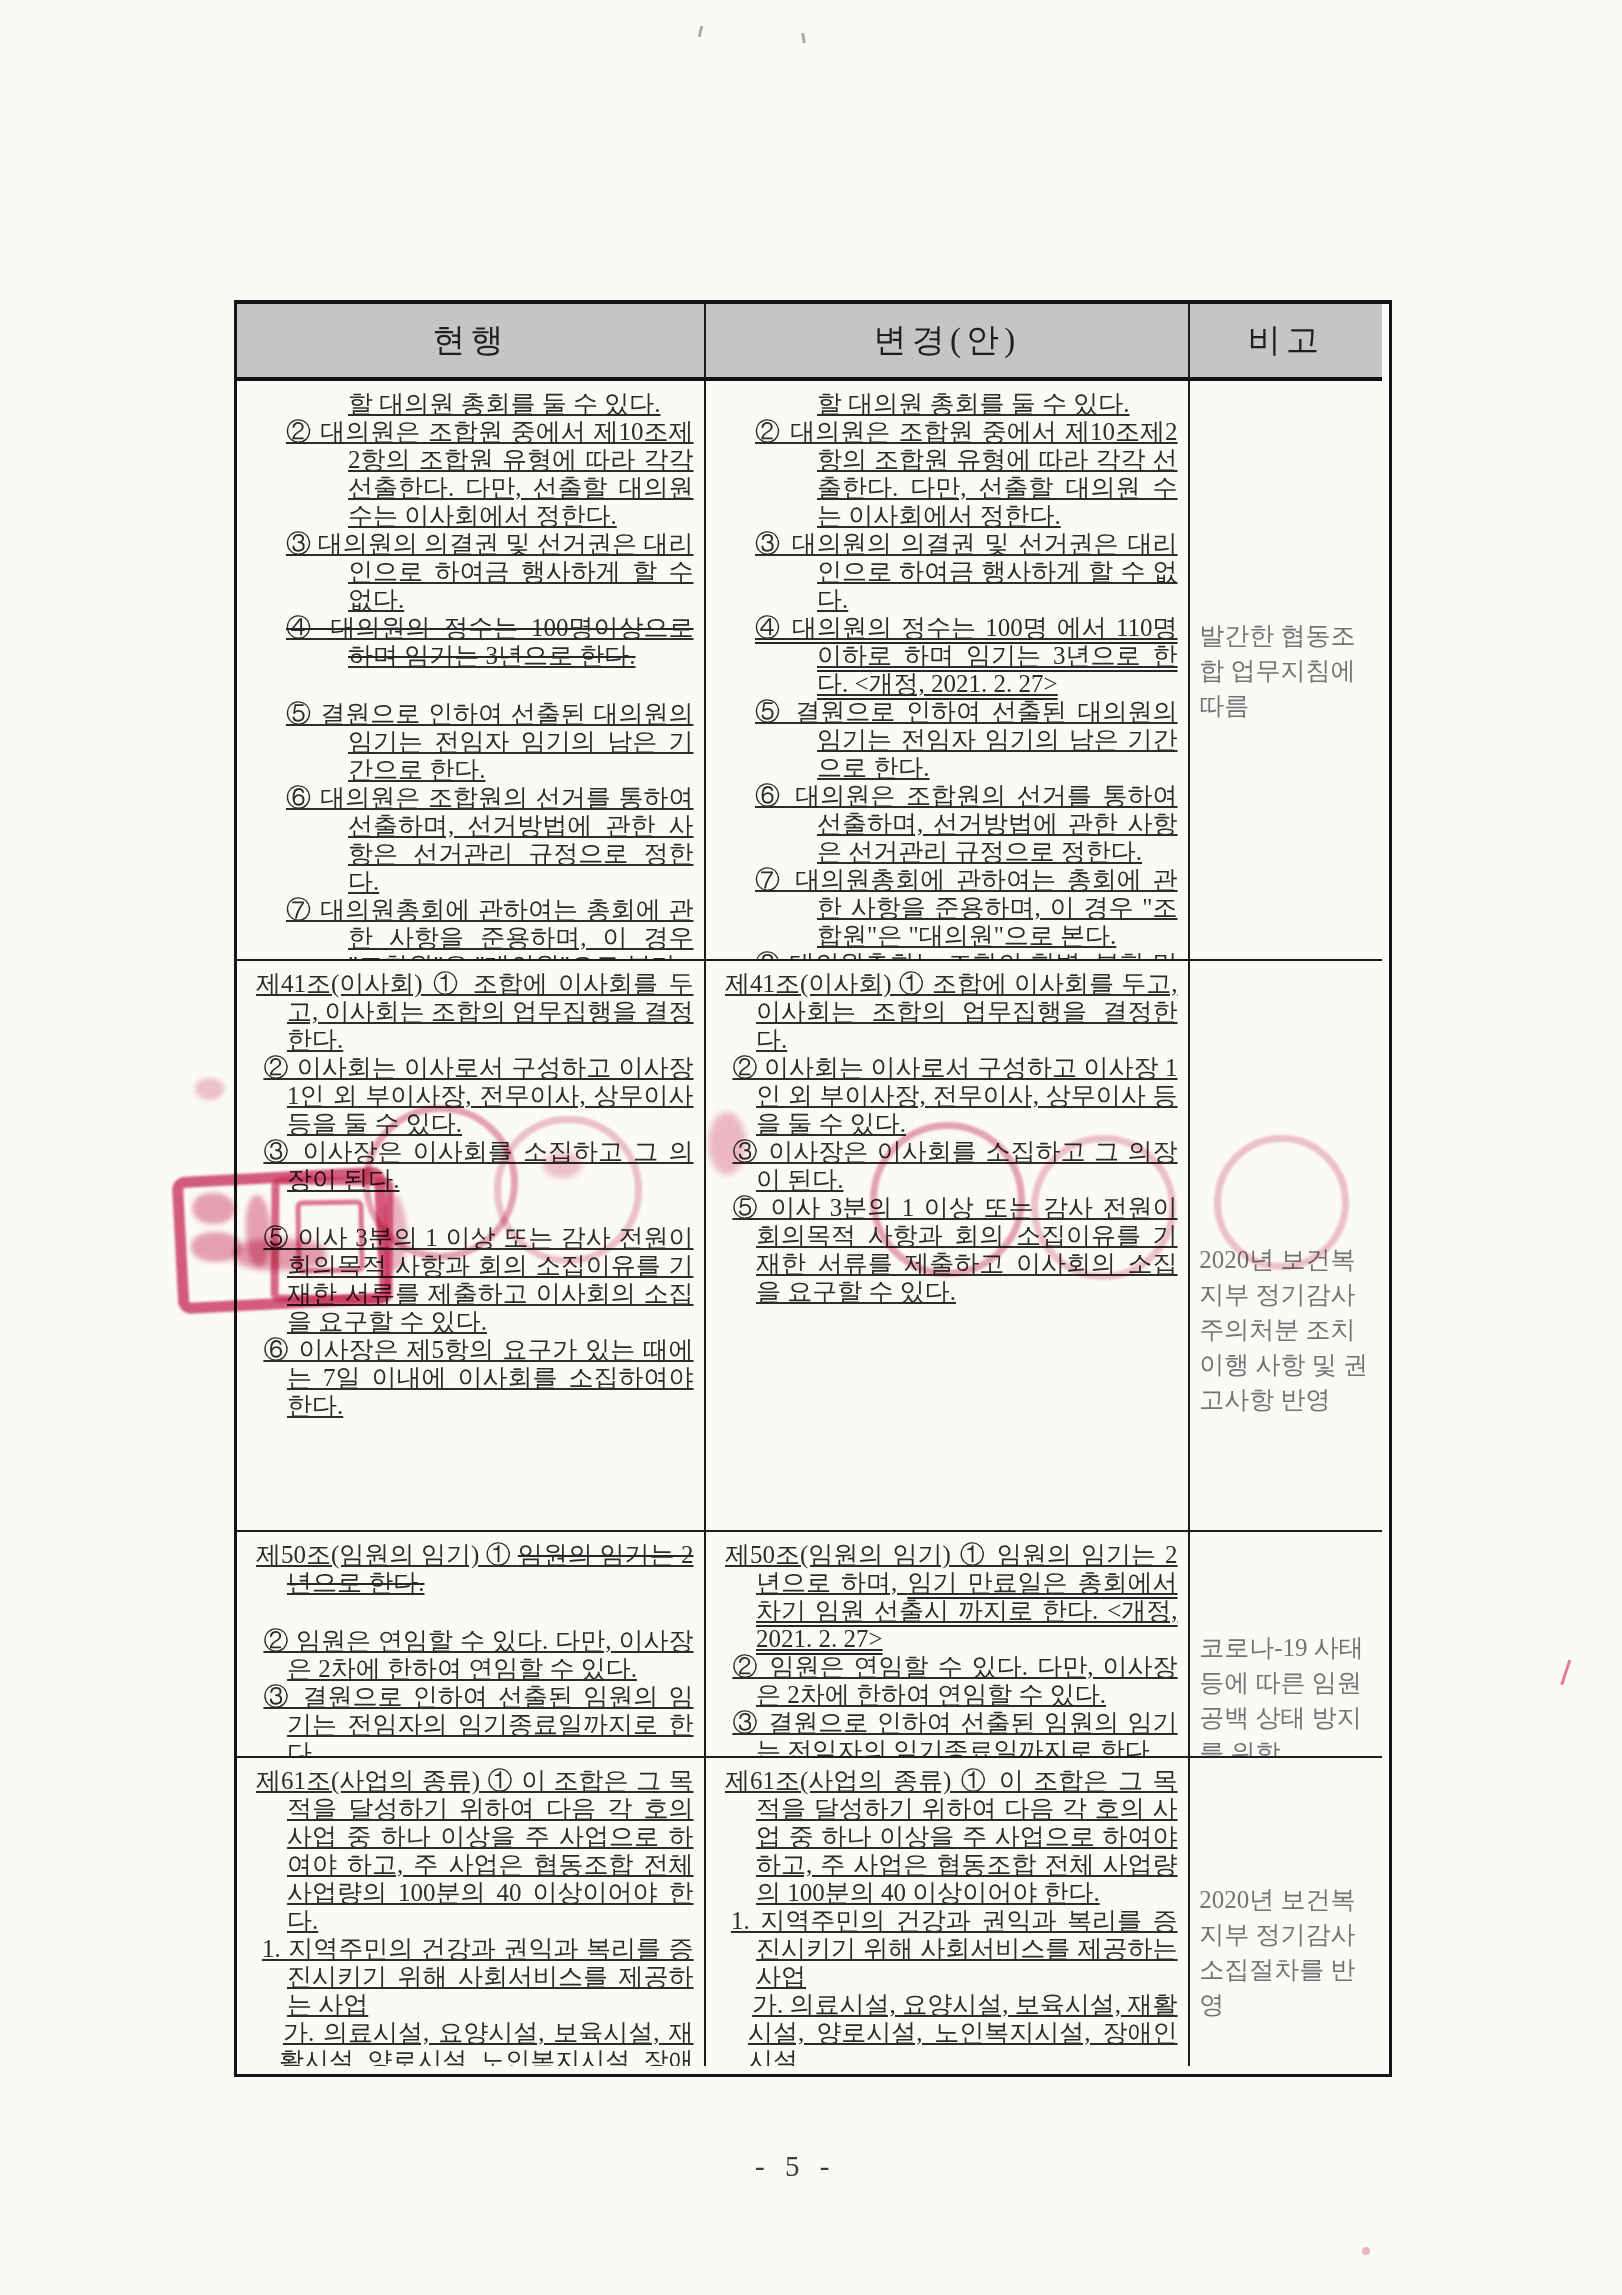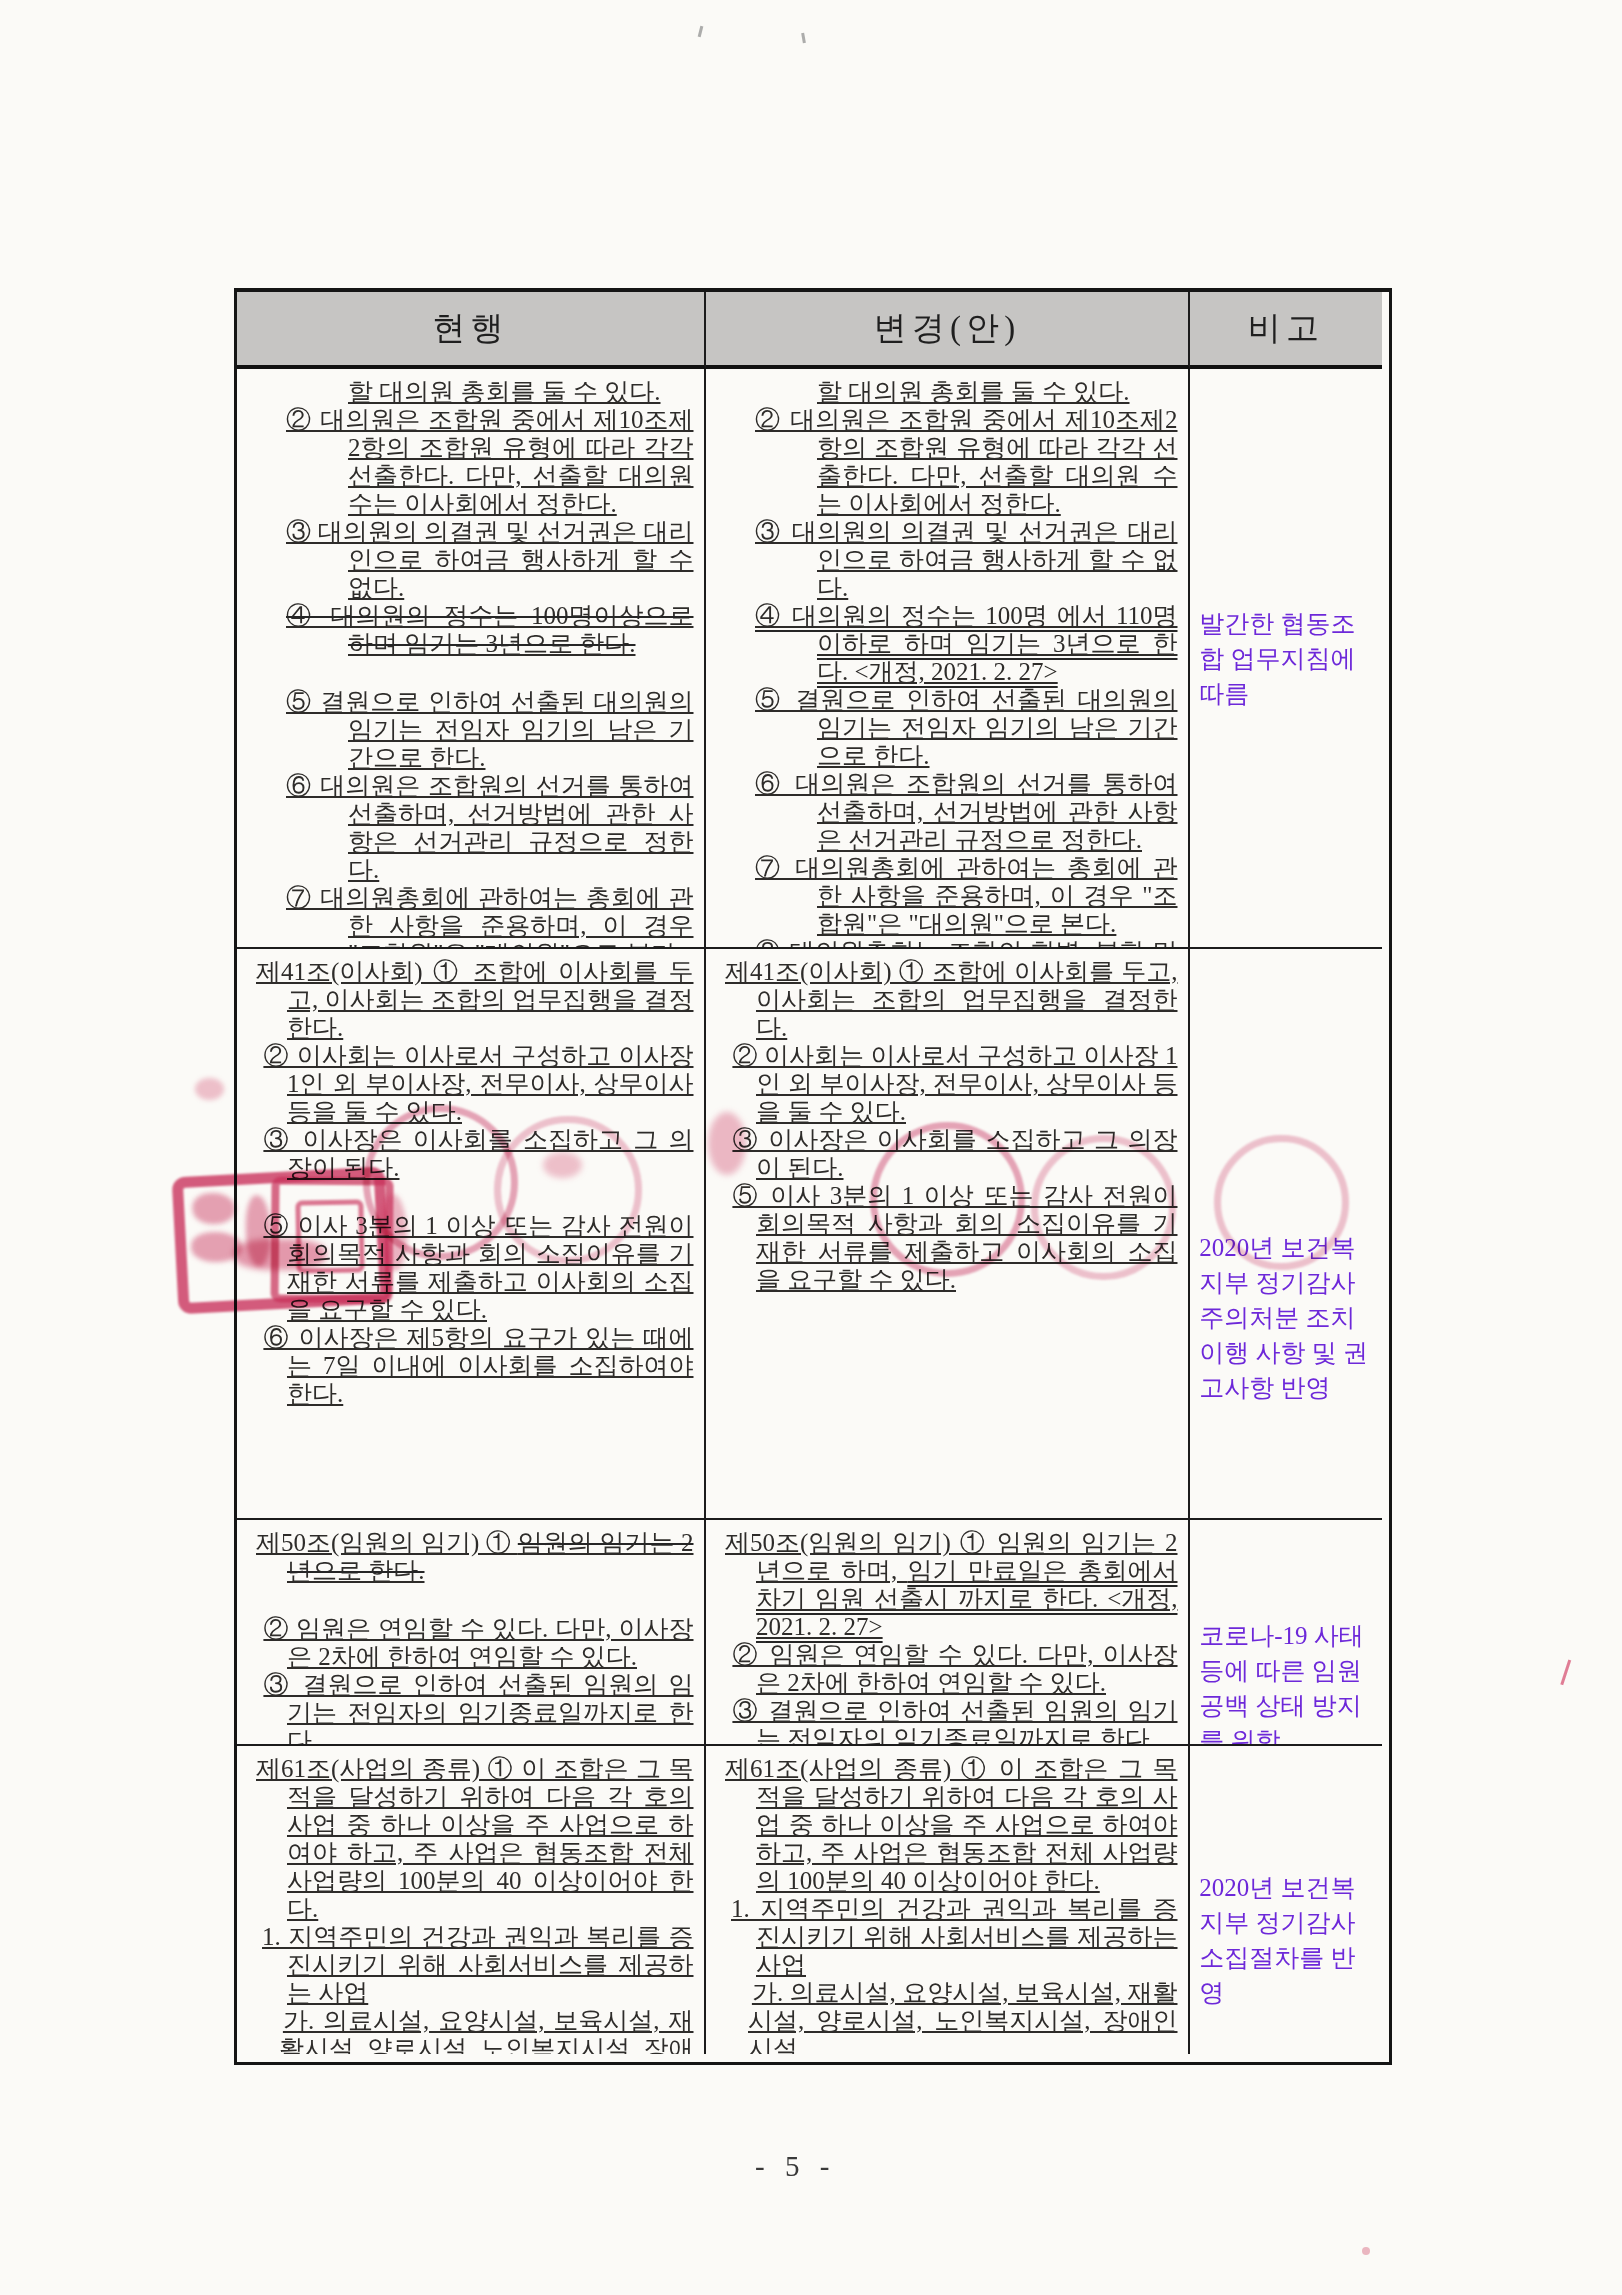--- a/index.html
+++ b/index.html
@@ -6,21 +6,21 @@
   #page{
     position:relative;
     width:1623px;height:2295px;
     background:#fbfaf7;
     overflow:hidden;
     font-family:"Liberation Serif","DejaVu Serif",serif;
     color:#2e2c2a;
   }
   
   #doc-table{
-    position:absolute;left:234px;top:288px;
+    position:absolute;left:234px;top:300px;
     width:1152px;height:1770px;
     border:3.3px solid #151515;
     border-top-width:4.6px;
     display:grid;
     grid-template-columns:469px 484px 192px;
     grid-template-rows:77px 580px 571px 226px 308px;
     background:#fbfaf7;
   }
   .cell{
     box-sizing:border-box;
@@ -38,21 +38,21 @@
   }
   .text-cell{
     padding:9.2px 10.5px 0 13px;
     font-size:25px;line-height:28px;
     text-align:justify;
   }
   .note-cell{
     padding:0 9.2px;
     font-size:25px;line-height:35px;
     display:flex;flex-direction:column;justify-content:center;
-    color:#6d28d9;
+    color:#737373;
   }
   .note-cell.note-low{justify-content:flex-start;padding-top:281px;}
   .note-cell.note-mid{justify-content:flex-start;padding-top:98px;}
   .note-cell.note-mid2{justify-content:flex-start;padding-top:124px;}
   .p{margin:0;text-decoration:underline;}
   .p.gap{margin-top:30px;}
   .p-art{padding-left:37px;text-indent:-31px;}
   .p-item{padding-left:37px;text-indent:-23.6px;}
   .p-cont{padding-left:37px;text-indent:0;}
   .p-num{padding-left:37px;text-indent:-25px;}

